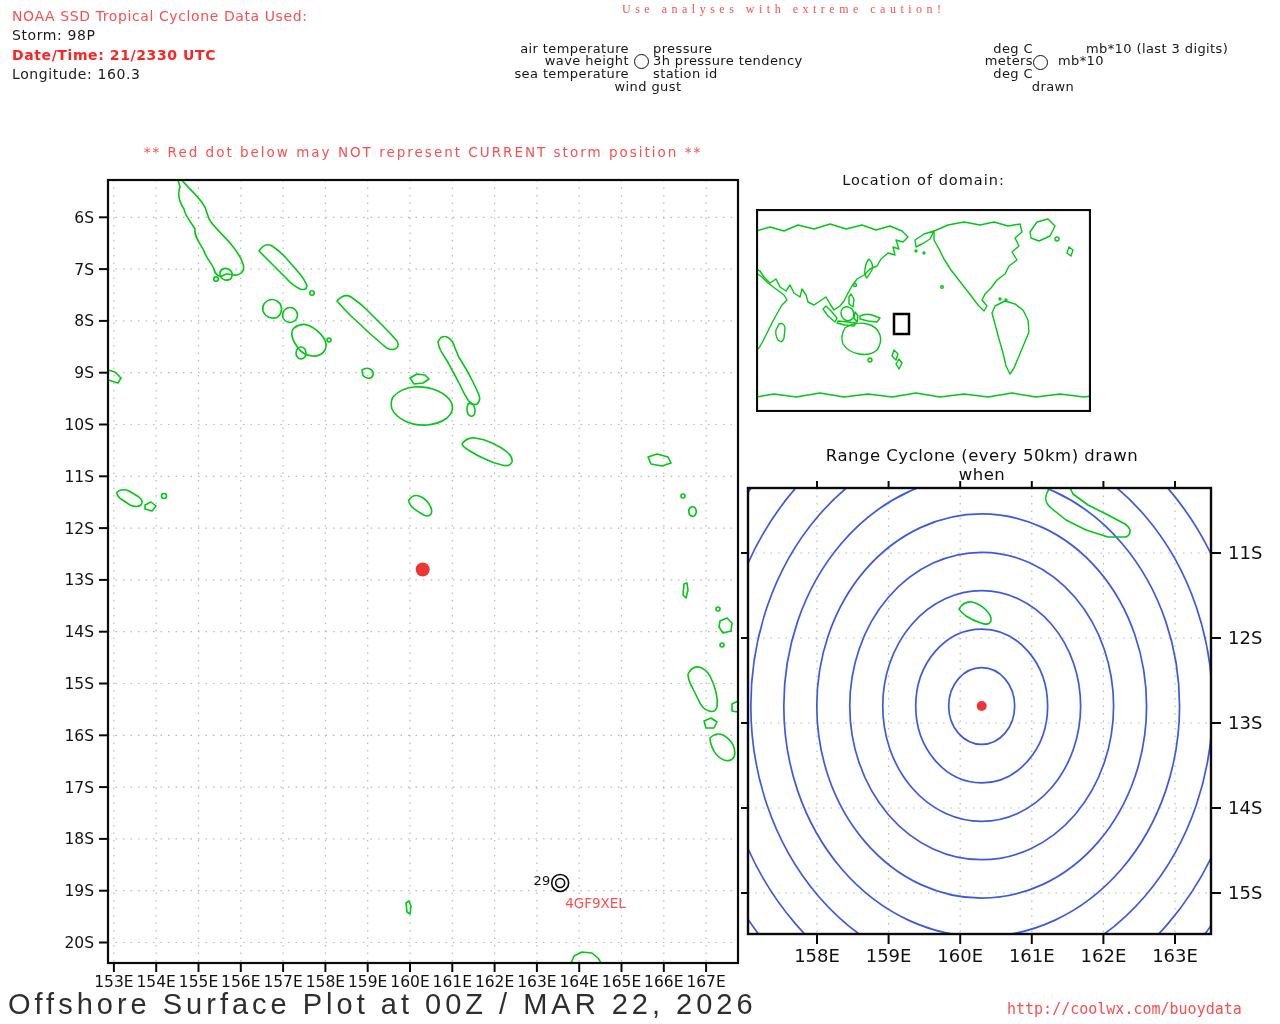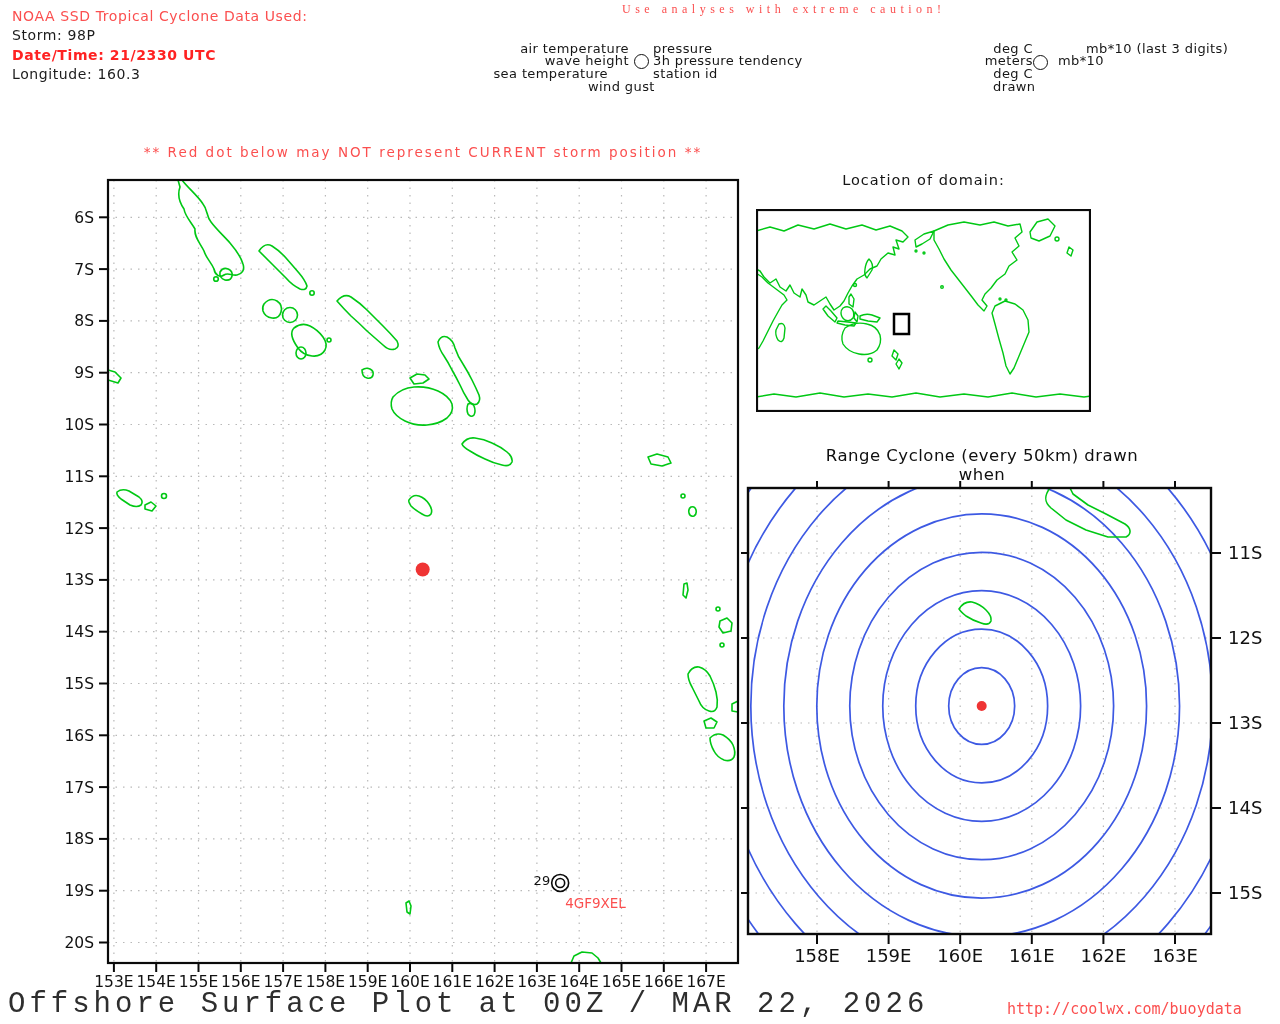--- a/index.html
+++ b/index.html
@@ -4,26 +4,26 @@
 <style>
   html,body{margin:0;padding:0;background:#fff;}
   body{width:1280px;height:1024px;position:relative;font-family:"DejaVu Sans",sans-serif;color:#1c1c1c;overflow:hidden;}
   .abs{position:absolute;}
   #hdr{left:12px;top:7px;font-size:14px;line-height:19.3px;letter-spacing:.6px;}
   .redtxt{color:#fb4f4f;}
   .boldred{color:#ff2222;font-weight:bold;}
   #caution{left:622px;top:2px;font-size:12px;letter-spacing:4.5px;color:#fb4f4f;white-space:nowrap;font-family:Liberation Serif, serif;}
   .leg{font-size:13px;letter-spacing:.4px;color:#161616;white-space:nowrap;}
   .ralign{text-align:right;}
-  .calign{}
+  .calign{text-align:center;}
   .lg-circle{width:13px;height:13px;border:1.6px solid #111;border-radius:50%;background:#fff;}
   #warning{left:108px;top:144px;width:630px;text-align:center;font-size:13.5px;letter-spacing:2px;color:#fb4f4f;}
   #insetTitle{left:756px;top:172px;width:335px;text-align:center;font-size:14.5px;letter-spacing:1px;color:#161616;}
   #rangeTitle{left:810px;top:446px;width:344px;text-align:center;font-size:16.5px;letter-spacing:.5px;color:#0f0f0f;line-height:19px;}
-  #footerTitle{left:8px;top:988px;font-size:29px;font-family:Liberation Mono, monospace;letter-spacing:4px;color:#2e2e2e;white-space:nowrap;}
+  #footerTitle{left:8px;top:988px;font-size:29px;font-family:Liberation Sans, sans-serif;letter-spacing:4px;color:#2e2e2e;white-space:nowrap;}
   #footerUrl{left:1007px;top:1000px;font-size:15px;font-family:"DejaVu Sans Mono",monospace;color:#fb4f4f;white-space:nowrap;}
   .grid{stroke:#b9b9b9;stroke-width:1.2;stroke-dasharray:1.5 6;fill:none;}
   .tick{stroke:#0a0a0a;stroke-width:2;}
   .axlab{font-size:15.5px;fill:#111;font-family:"DejaVu Sans",sans-serif;}
   .axlab2{font-size:18px;fill:#111;font-family:"DejaVu Sans",sans-serif;}
   .coast{stroke:#00c814;stroke-width:1.6;fill:none;stroke-linejoin:round;stroke-linecap:round;}
   .coast2{stroke:#00c814;stroke-width:1.4;fill:none;stroke-linejoin:round;stroke-linecap:round;}
   .box{fill:none;stroke:#0a0a0a;stroke-width:2.2;}
   .rangecircle{stroke:#3d59e3;stroke-width:1.7;fill:none;}
   .stc{fill:none;stroke:#0a0a0a;stroke-width:1.6;}
@@ -37,21 +37,21 @@
   <div class="redtxt">NOAA SSD Tropical Cyclone Data Used:</div>
   <div>Storm: 98P</div>
   <div class="boldred">Date/Time: 21/2330 UTC</div>
   <div>Longitude: 160.3</div>
 </div>
 
 <div class="abs" id="caution">Use analyses with extreme caution!</div>
 
 <div class="abs leg ralign" style="left:429px;top:41px;width:200px;">air temperature</div>
 <div class="abs leg ralign" style="left:429px;top:53px;width:200px;">wave height</div>
-<div class="abs leg ralign" style="left:408px;top:66px;width:200px;">sea temperature</div>
+<div class="abs leg ralign" style="left:429px;top:66px;width:200px;">sea temperature</div>
 <div class="abs leg calign" style="left:588px;top:79px;width:120px;">wind gust</div>
 <div class="abs lg-circle" style="left:634px;top:54px;"></div>
 <div class="abs leg" style="left:653px;top:41px;">pressure</div>
 <div class="abs leg" style="left:653px;top:53px;">3h pressure tendency</div>
 <div class="abs leg" style="left:653px;top:66px;">station id</div>
 
 <div class="abs leg ralign" style="left:833px;top:41px;width:200px;">deg C</div>
 <div class="abs leg ralign" style="left:833px;top:53px;width:200px;">meters</div>
 <div class="abs leg ralign" style="left:833px;top:66px;width:200px;">deg C</div>
 <div class="abs leg calign" style="left:993px;top:79px;width:120px;">drawn</div>

